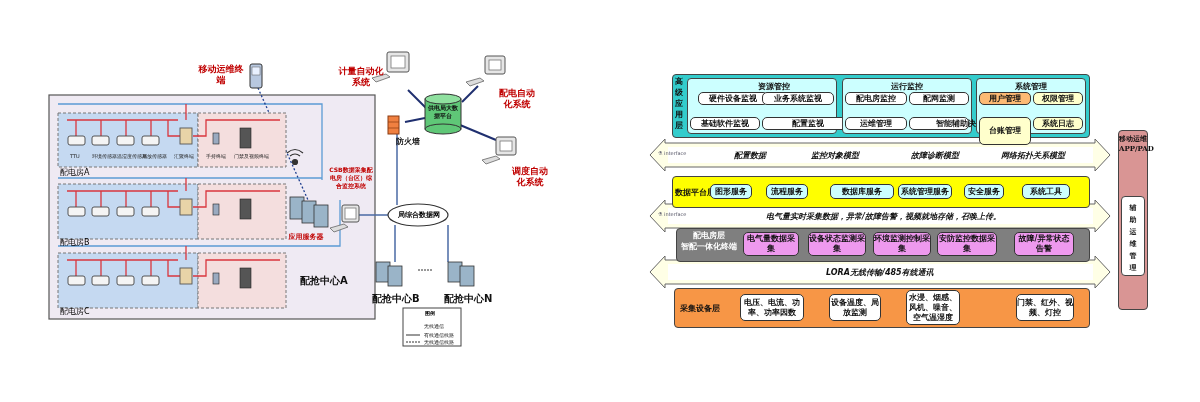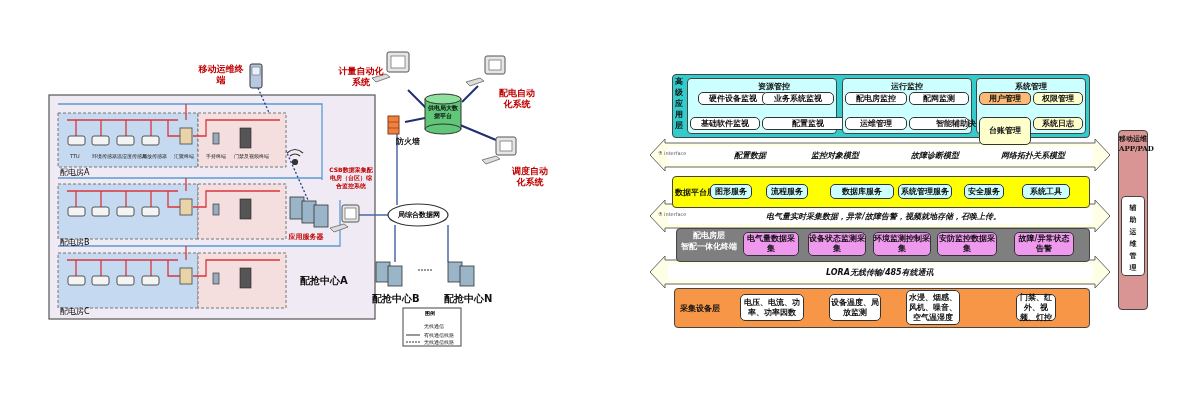--- a/index.html
+++ b/index.html
@@ -242,19 +242,19 @@
   <div class="pill" style="left:297px;top:232px;width:60px;height:24px;background:#ee99ee;white-space:normal;">安防监控数据采集</div>
   <div class="pill" style="left:374px;top:232px;width:60px;height:24px;background:#ee99ee;white-space:normal;">故障/异常状态告警</div>
 
   <div class="band-txt" style="left:180px;top:267px;">LORA无线传输/485有线通讯</div>
 
   <div class="box" style="left:34px;top:288px;width:416px;height:40px;background:#f79646;"></div>
   <div class="lbl" style="left:40px;top:303px;">采集设备层</div>
   <div class="pill" style="left:100px;top:294px;width:64px;height:27px;background:#fff;white-space:normal;">电压、电流、功率、功率因数</div>
   <div class="pill" style="left:189px;top:294px;width:52px;height:27px;background:#fff;white-space:normal;">设备温度、局放监测</div>
   <div class="pill" style="left:266px;top:290px;width:54px;height:35px;background:#fff;white-space:normal;">水浸、烟感、风机、噪音、空气温湿度</div>
-  <div class="pill" style="left:376px;top:294px;width:40px;height:27px;background:#fff;white-space:normal;">门禁、红外、视频、灯控</div>
+  <div class="pill" style="left:376px;top:294px;width:58px;height:27px;background:#fff;white-space:normal;">门禁、红外、视频、灯控</div>
 
   <div class="box" style="left:478px;top:130px;width:30px;height:180px;background:#d99594;"></div>
   <div class="lbl" style="left:479px;top:134px;width:28px;white-space:normal;line-height:10px;font-size:7px;font-family:'DejaVu Serif',serif;">移动运维APP/PAD</div>
   <div class="box" style="left:481px;top:196px;width:24px;height:80px;background:#fff;border-radius:4px;"></div>
   <div class="lbl" style="left:487px;top:202px;width:12px;white-space:normal;line-height:12px;font-size:7px;">辅助运维管理</div>
 </div>
 
 </body></html>

